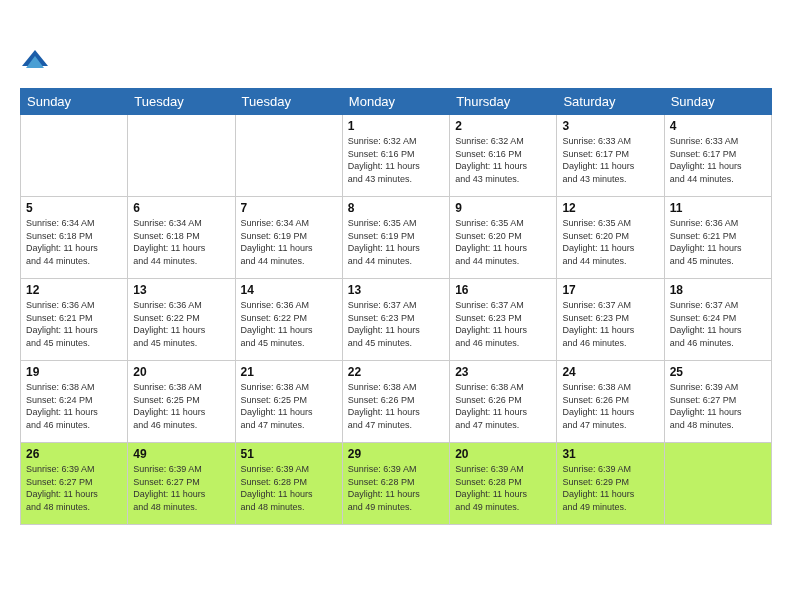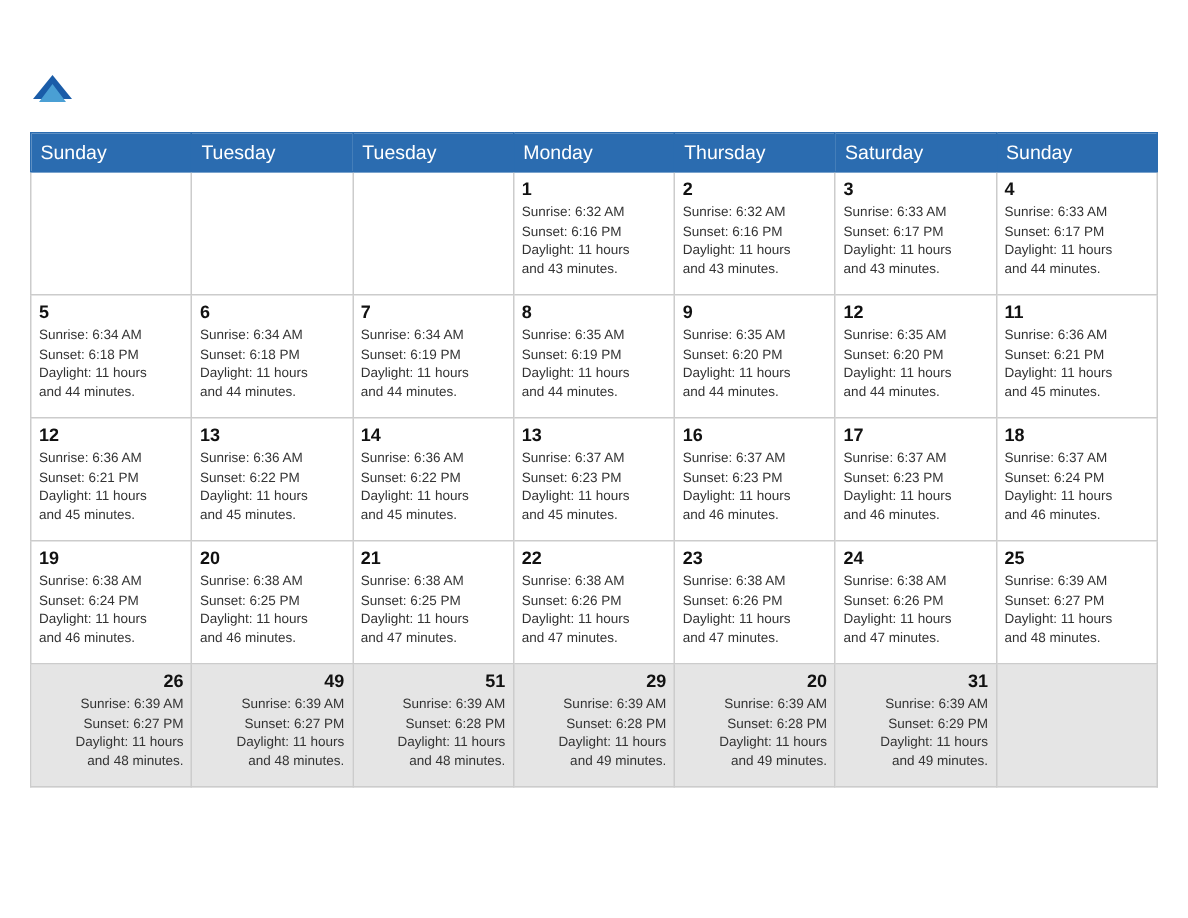--- a/index.html
+++ b/index.html
@@ -71,22 +71,21 @@
     .calendar td {
       border: 1px solid #ccc;
       vertical-align: top;
       padding: 4px 5px;
       font-size: 9.5px;
       color: #333;
       background: #fff;
       height: 82px;
     }
     .calendar tr:last-child td {
-      background: #e5e5e5;
-      text-align: right;
+      background: #bef264;
     }
     .day-num {
       font-size: 12px;
       font-weight: bold;
       color: #111;
       display: block;
       margin-bottom: 2px;
     }
     .day-info {
       font-size: 9px;

